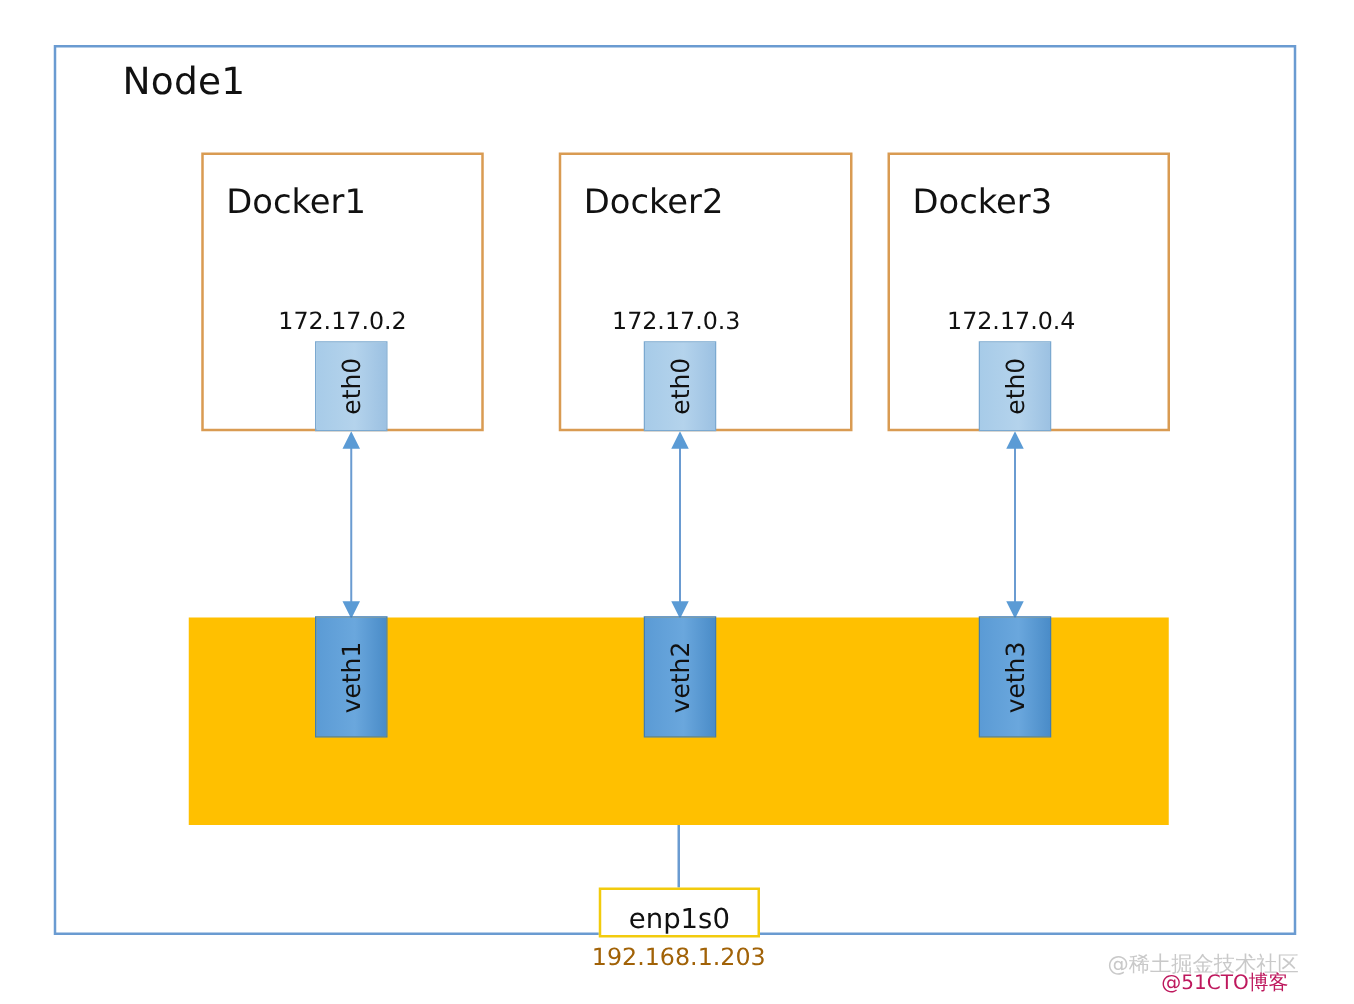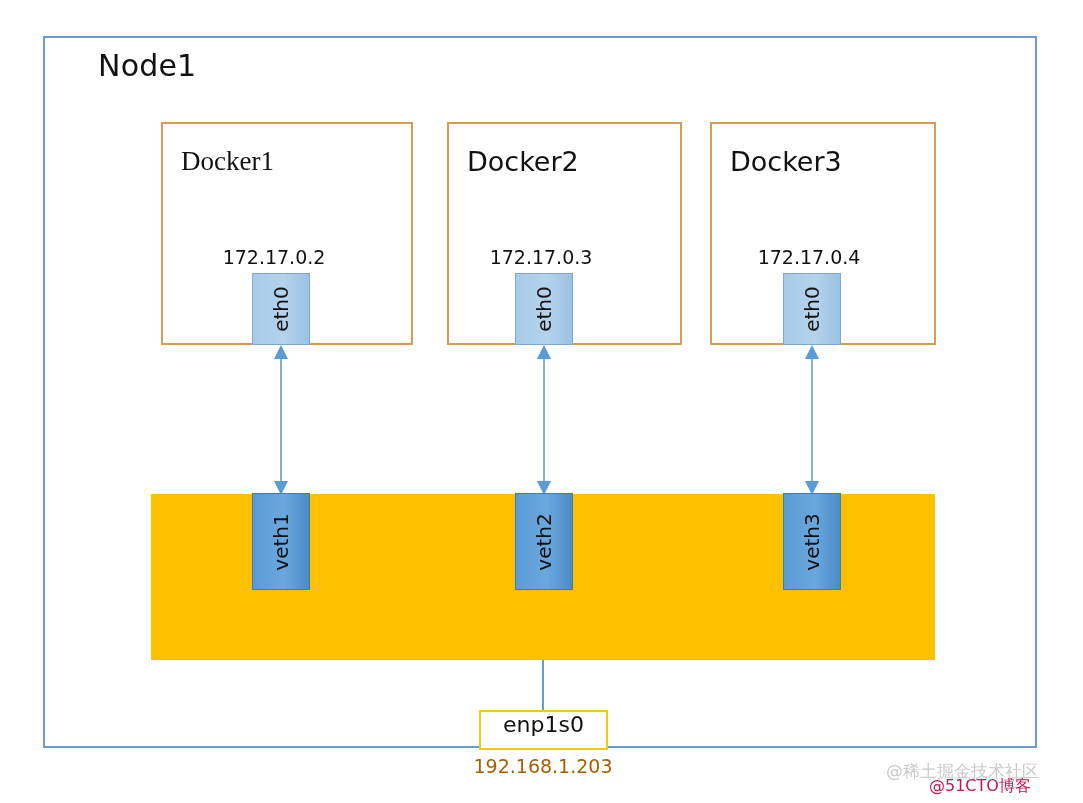--- a/index.html
+++ b/index.html
@@ -155,21 +155,21 @@
     position: absolute;
     left: 479px;
     top: 710px;
     width: 129px;
     height: 40px;
     background: #ffffff;
     border: 2px solid #f2cb0d;
     box-sizing: border-box;
     z-index: 8;
     display: flex;
-    align-items: flex-start;
+    align-items: flex-end;
     justify-content: center;
   }
   .nic-label {
     font-size: 22px;
     color: #111111;
     white-space: nowrap;
   }
   .nic-ip {
     position: absolute;
     left: 543px;
@@ -202,21 +202,21 @@
   }
 </style>
 </head>
 <body>
 
 <div id="canvas">
 
   <div class="node-box"></div>
   <div class="node-title">Node1</div>
 
-  <div class="docker-box" style="left:161px; width:252px;font-family:Liberation Serif, serif;">
+  <div class="docker-box" style="left:161px; width:226px;">
     <span class="docker-title">Docker1</span>
   </div>
   <div class="ip-label" style="left:274px; top:246px;">172.17.0.2</div>
   <div class="eth-box" style="left:252px;">
     <span class="eth-label">eth0</span>
   </div>
 
   <div class="docker-box" style="left:427px; width:235px;margin-left:20px;">
     <span class="docker-title">Docker2</span>
   </div>

